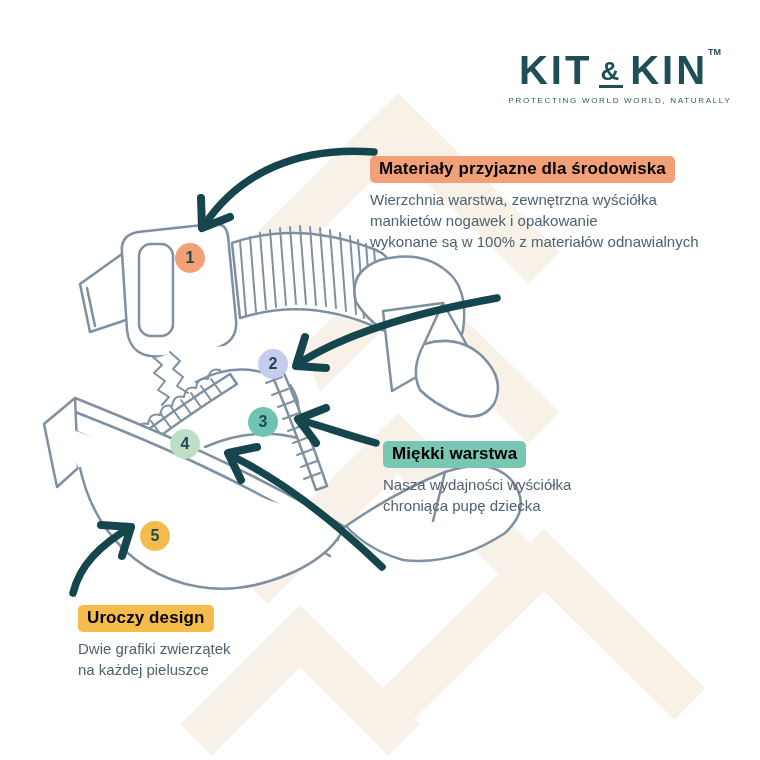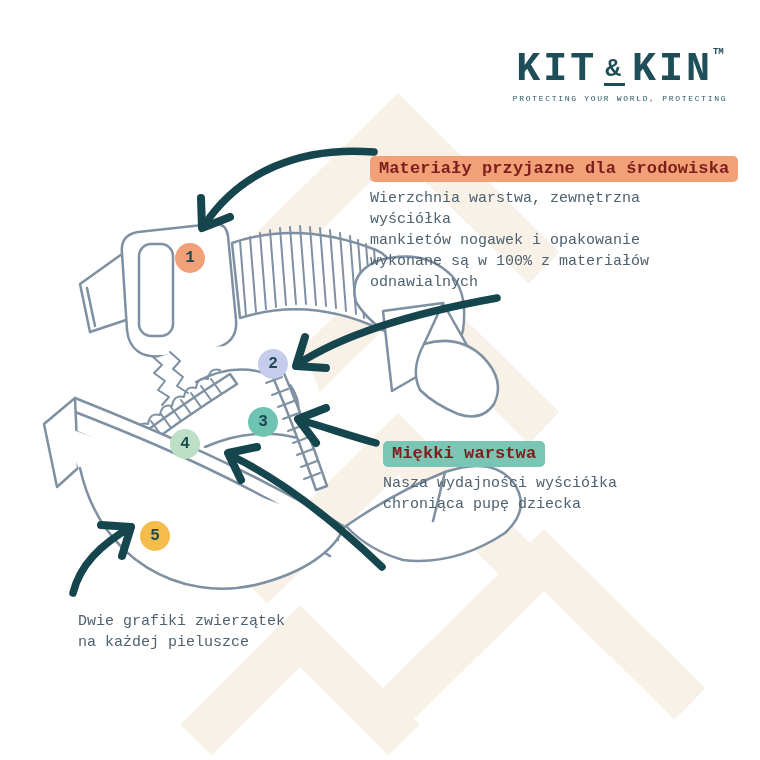--- a/index.html
+++ b/index.html
@@ -1,32 +1,32 @@
 <!DOCTYPE html>
 <html><head>
 <meta charset="utf-8">
 <style>
   html,body{margin:0;padding:0;}
   body{width:760px;height:760px;position:relative;background:#ffffff;overflow:hidden;
        font-family:"Liberation Sans", sans-serif;}
-  #stage{position:absolute;inset:0;width:760px;height:558px;font-family:Liberation Mono, monospace;}
+  #stage{position:absolute;inset:0;width:760px;height:558px;}
   svg#art{position:absolute;left:0;top:0;}
 
   
   .logo{position:absolute;left:505px;top:50px;width:230px;text-align:center;color:#1E4E57;}
   .logo-line{font-size:40px;font-weight:700;letter-spacing:3px;line-height:1;white-space:nowrap;}
   .logo-amp{display:inline-block;font-size:26px;font-weight:700;border-bottom:3px solid #1E4E57;
             transform:translateY(-4px);margin:0 7px;padding:0 1px 1px 1px;}
   .logo-tm{font-size:9px;font-weight:700;vertical-align:top;position:relative;top:-2px;letter-spacing:0;}
   .logo-tagline{margin-top:4px;font-size:8px;letter-spacing:1.7px;color:#2B5A63;white-space:nowrap;}
 
   
   .callout{position:absolute;}
   .badge{display:inline-block;border-radius:5px;padding:3px 9px 4px 9px;
-         font-size:17px;font-weight:700;color:#7f1d1d;letter-spacing:0.1px;white-space:nowrap;}
+         font-size:17px;font-weight:700;color:#000000;letter-spacing:0.1px;white-space:nowrap;}
   .desc{margin-top:6px;font-size:15px;line-height:21px;color:#4E6170;white-space:pre-line;}
 
   
   .num-circle{position:absolute;width:30px;height:30px;border-radius:50%;
               display:flex;align-items:center;justify-content:center;
               font-size:16px;font-weight:700;color:#1B4A53;}
 </style>
 </head>
 <body>
 
@@ -142,39 +142,40 @@
     </g>
     <g>
       <path d="M 73 593 C 80 565 100 545 131 527"></path>
       <path d="M 101 525 L 131 527 L 122 556" stroke-width="8"></path>
     </g>
   </g>
 </svg>
 
 <div class="logo">
   <div class="logo-line"><span>KIT</span><span class="logo-amp">&amp;</span><span>KIN</span><span class="logo-tm">TM</span></div>
-  <div class="logo-tagline">PROTECTING YOUR WORLD, PROTECTING</div>
+  <div class="logo-tagline">PROTECTING WORLD WORLD, NATURALLY</div>
 </div>
 
 <div class="callout" style="left:370px;top:156px;width:345px;">
   <span class="badge" style="background-color: rgb(241, 160, 120);">Materiały przyjazne dla środowiska</span>
   <div class="desc">Wierzchnia warstwa, zewnętrzna wyściółka
 mankietów nogawek i opakowanie
 wykonane są w 100% z materiałów odnawialnych</div>
 </div>
 
 
 <div class="callout" style="left:383px;top:441px;width:240px;">
   <span class="badge" style="background-color: rgb(121, 198, 180);">Miękki warstwa</span>
   <div class="desc">Nasza wydajności wyściółka
 chroniąca pupę dziecka</div>
 </div>
 
 
 <div class="callout" style="left:78px;top:605px;width:220px;">
+  <span class="badge" style="background-color: rgb(244, 188, 75);">Uroczy design</span>
   <div class="desc">Dwie grafiki zwierzątek
 na każdej pieluszce</div>
 </div>
 
 <div class="num-circle" style="left: 175px; top: 243px; background-color: rgb(241, 160, 120);">1</div>
 <div class="num-circle" style="left: 258px; top: 349px; background-color: rgb(198, 204, 235);">2</div>
 <div class="num-circle" style="left: 248px; top: 407px; background-color: rgb(111, 196, 177);">3</div>
 <div class="num-circle" style="left: 170px; top: 429px; background-color: rgb(188, 223, 198);">4</div>
 <div class="num-circle" style="left: 140px; top: 521px; background-color: rgb(244, 188, 75);">5</div>
 

